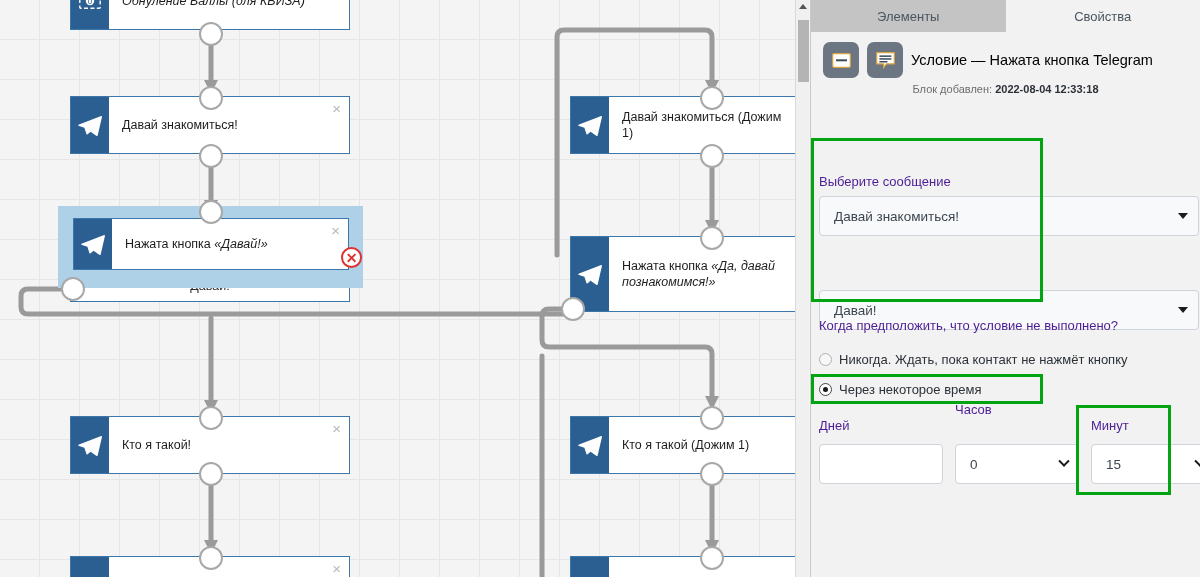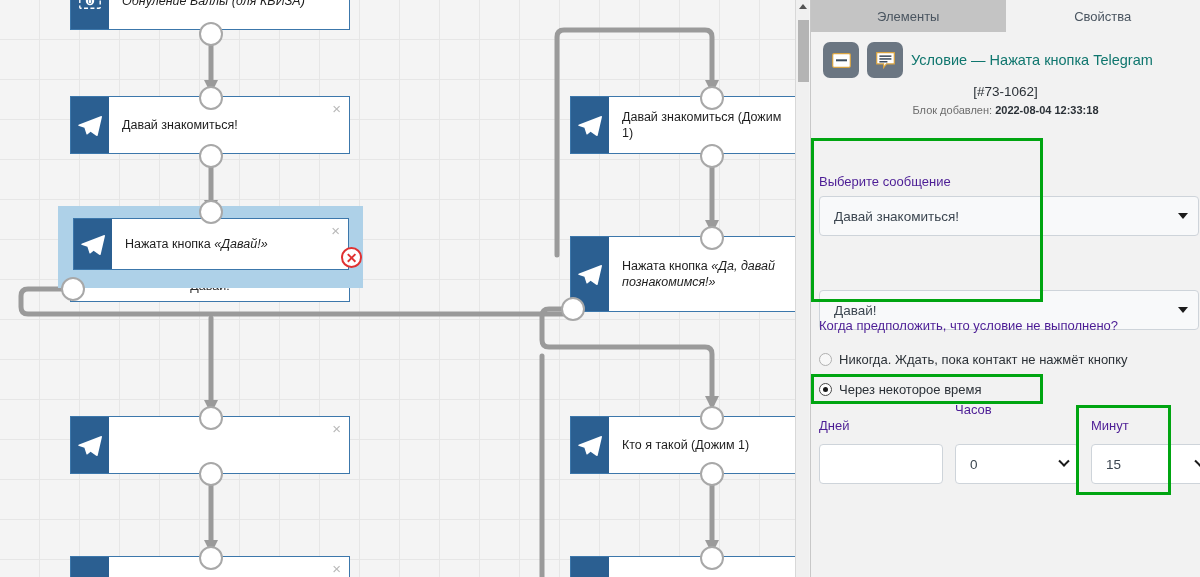--- a/index.html
+++ b/index.html
@@ -118,21 +118,21 @@
   .tab.active { background: #c4c4c4; }
   .tab.inactive { background: #f2f2f2; }
 
   #hdr { padding: 10px 12px 2px 12px; }
   #hdrtop { display: flex; align-items: center; gap: 8px; }
   .sqico {
     width: 36px; height: 36px; border-radius: 7px;
     background: #6b7682; flex: 0 0 36px;
     display:flex; align-items:center; justify-content:center;
   }
-  #hdrtitle { font-size: 14.5px; color: #0f766e; }
+  #hdrtitle { font-size: 14.5px; color: #000000; }
   #hdrid { text-align: center; font-size: 13.5px; color: #2b3137; margin-top: 6px; }
   #hdrdate { text-align: center; font-size: 11px; color: #6d6d6d; margin-top: 5px; }
   #hdrdate b { color: #2b3137; }
 
   .lbl { font-size: 13px; color: #4c1d95; }
   .sel {
     background: #f8f9fa;
     border: 1px solid #ced4da;
     border-radius: 4px;
     height: 40px;
@@ -247,20 +247,21 @@
       </div>
     </div>
     <div class="delmark" style="left:341px; top:247px;">✕</div>
 
     <div class="node" style="left:70px; top:416px; width:280px; height:58px;">
       <div class="ico">
         <svg width="24" height="21" viewBox="0 0 24 21">
             <path d="M23.2 1.1 1.1 9.6c-1 .4-1 1.2 0 1.5l5.3 1.6 2 6.2c.2.7.6.8 1.2.3l3-2.5 5.6 4.1c.9.5 1.4.3 1.6-.8L23.9 2.2c.2-1-.3-1.5-.7-1.1z" fill="#fff"></path>
           </svg>
       </div>
+      <div class="body">Кто я такой!</div>
       <span class="close">×</span>
     </div>
 
     <div class="node" style="left:70px; top:556px; width:280px; height:58px;">
       <div class="ico"></div>
       <div class="body"></div>
       <span class="close">×</span>
     </div>
 
     <div class="node" style="left:570px; top:96px; width:248px; height:58px;">
@@ -337,21 +338,20 @@
         <div class="sqico">
           <svg width="19" height="17" viewBox="0 0 19 17">
             <path d="M0.7 0.7h17.6v11.2H10.5L7.6 15.6V11.9H0.7z" fill="#fff" stroke="#d9a441" stroke-width="1.2"></path>
             <rect x="3.4" y="3.4" width="12" height="1.5" fill="#3b4a5a"></rect>
             <rect x="3.4" y="6.2" width="12" height="1.5" fill="#3b4a5a"></rect>
             <rect x="3.4" y="9" width="8" height="1.5" fill="#3b4a5a"></rect>
           </svg>
         </div>
         <div id="hdrtitle">Условие — Нажата кнопка Telegram</div>
       </div>
-      <div id="hdrid">[#73-1062]</div>
       <div id="hdrdate">
         <span>Блок добавлен: </span><b>2022-08-04 12:33:18</b>
       </div>
     </div>
 
     <div style="position:absolute; left:8px; top:174px; width:380px;">
       <div class="lbl">Выберите сообщение</div>
     </div>
     <div class="sel" style="position:absolute; left:8px; top:196px; width:380px;">
       <span class="val">Давай знакомиться!</span>

